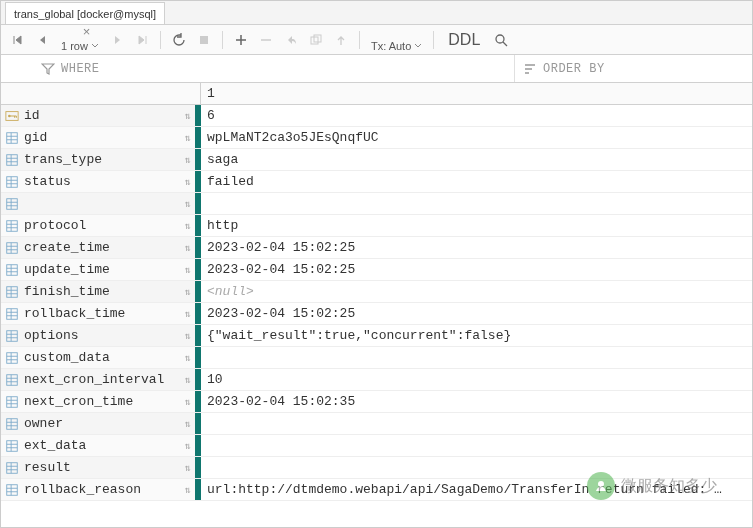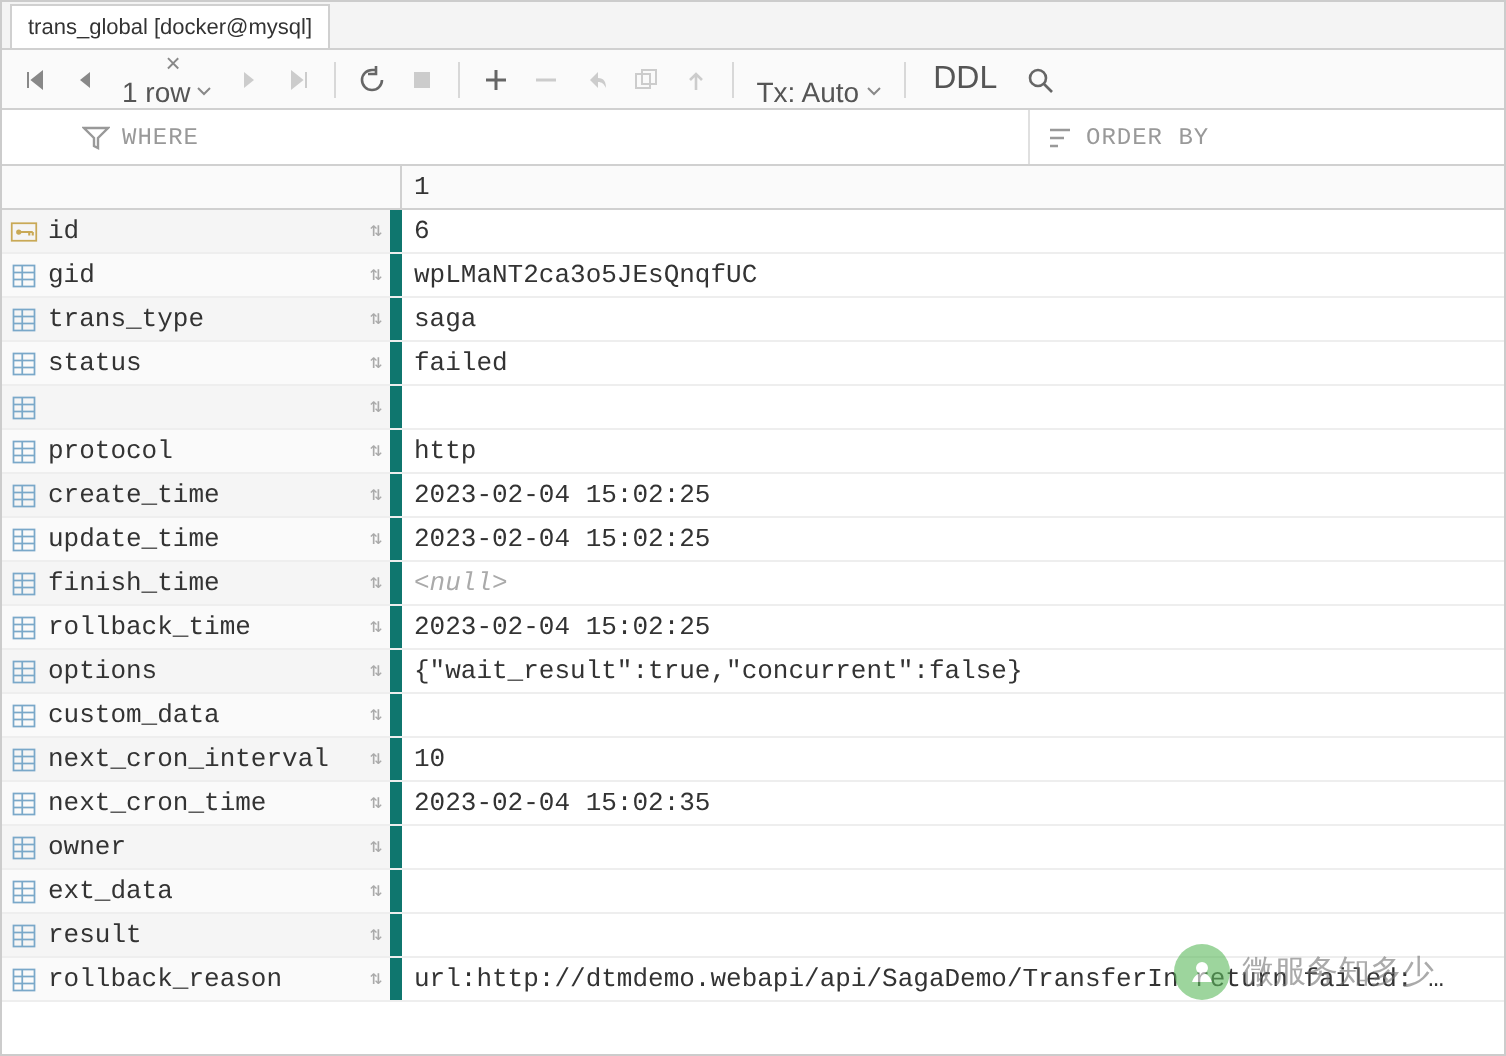--- a/index.html
+++ b/index.html
@@ -5,21 +5,21 @@
 * { box-sizing: border-box; margin: 0; padding: 0; }
 body { font-family: "Segoe UI", Arial, sans-serif; font-size: 12px; background: #fff; width: 753px; height: 528px; overflow: hidden; border: 1px solid #ccc; }
 .tab-bar { height: 24px; background: #f4f4f4; border-bottom: 1px solid #d0d0d0; display: flex; align-items: flex-end; padding-left: 4px; }
 .tab { height: 22px; background: #fff; border: 1px solid #d0d0d0; border-bottom: none; padding: 0 8px; display: flex; align-items: center; gap: 5px; font-size: 11px; color: #333; flex-direction: column; }
 .tab-icon { width: 12px; height: 12px; }
 .tab-close { color: #888; margin-left: 3px; font-size: 13px; line-height: 1; }
 .toolbar { height: 30px; background: #fafafa; border-bottom: 1px solid #d0d0d0; display: flex; align-items: center; padding: 0 6px; gap: 3px; }
 .tb-btn { width: 22px; height: 22px; display: flex; align-items: center; justify-content: center; color: #666; border-radius: 2px; cursor: pointer; }
 .tb-btn.disabled { color: #ccc; }
 .tb-sep { width: 1px; height: 18px; background: #d8d8d8; margin: 0 4px; }
-.tb-label { font-size: 14px; color: #555; padding: 0 4px; display:flex; align-items:center; gap:3px;margin-top:12px; }
+.tb-label { font-size: 11px; color: #555; padding: 0 4px; display:flex; align-items:center; gap:3px;margin-top:12px; }
 .ddl-btn { font-size: 16px; color: #555; padding: 2px 6px; border: 1px solid transparent; border-radius: 2px; }
 .filter-bar { height: 28px; border-bottom: 1px solid #d0d0d0; display: flex; padding-left: 32px; }
 .filter-left { flex: 0 0 482px; display: flex; align-items: center; padding: 0 8px; gap: 6px; color: #999; border-right: 1px solid #e0e0e0; }
 .filter-right { flex: 1; display: flex; align-items: center; padding: 0 8px; gap: 6px; color: #999; text-align: center; }
 .filter-code { font-family: "Consolas","Courier New",monospace; font-size: 12px; letter-spacing: 0.5px; }
 .grid { display: flex; flex-direction: column; }
 .grid-header { display: flex; height: 22px; background: #fafafa; border-bottom: 1px solid #d0d0d0; }
 .col-handle { flex: 0 0 200px; border-right: 1px solid #d0d0d0; }
 .col-val { flex: 1; padding: 0 6px; display: flex; align-items: center; font-family: "Consolas","Courier New",monospace; font-size: 13px; color: #333; }
 .grid-row { display: flex; height: 22px; border-bottom: 1px solid #eee; }

